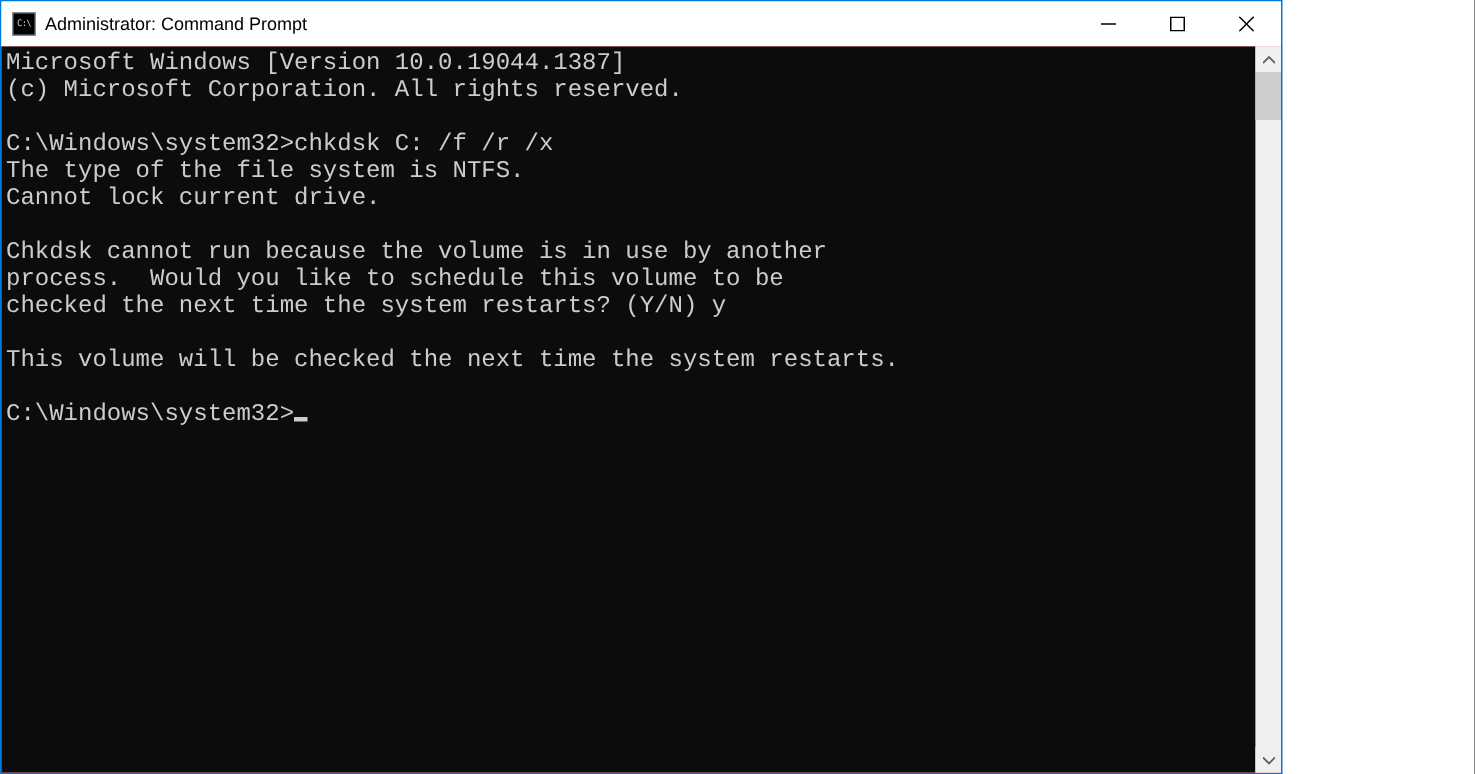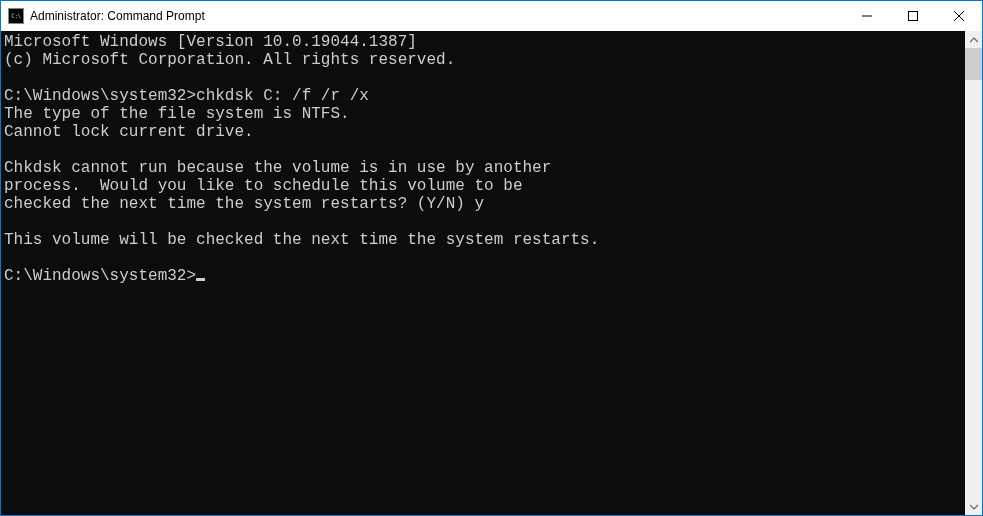--- a/index.html
+++ b/index.html
@@ -8,21 +8,21 @@
       box-sizing: border-box;
     }
     body {
       width: 983px;
       height: 516px;
       background: #fff;
       font-family: "Segoe UI", Tahoma, sans-serif;
       overflow: hidden;
     }
     .window {
-      width: 983px;
+      width: 855px;
       height: 516px;
       border: 1px solid #0078d7;
       display: flex;
       flex-direction: column;
       background: #fff;
     }
     .titlebar {
       height: 30px;
       background: #ffffff;
       display: flex;

